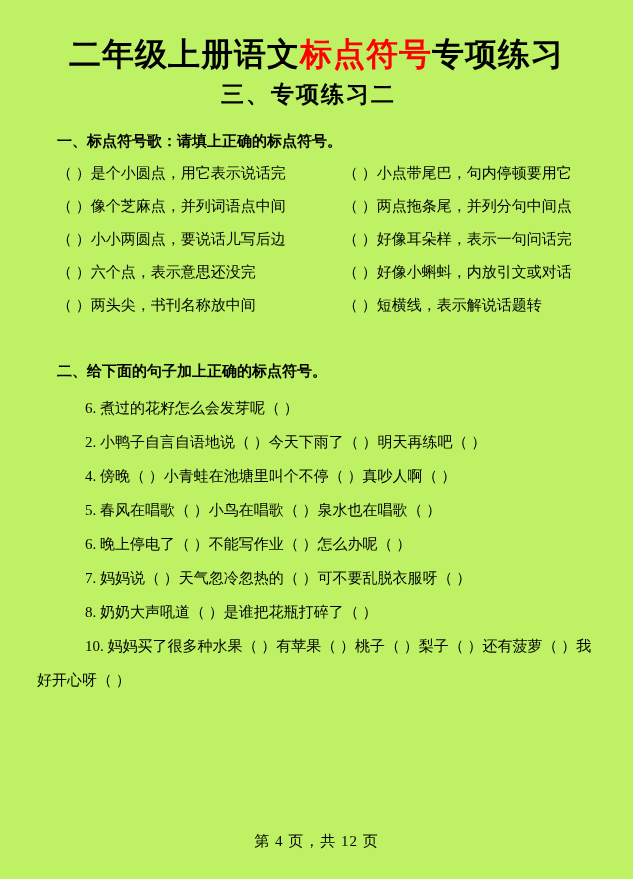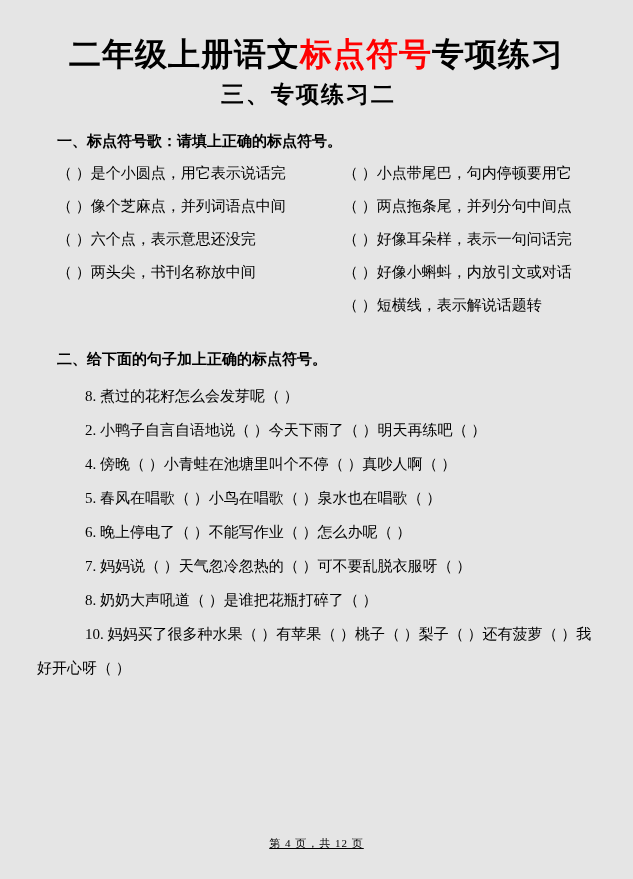--- a/index.html
+++ b/index.html
@@ -5,21 +5,21 @@
   html, body { margin: 0; padding: 0; }
   body {
     background: #ffffff;
     font-family: "Liberation Serif", "DejaVu Serif", serif;
     color: #000000;
   }
   .doc {
     position: relative;
     width: 633px;
     height: 879px;
-    background: #e5e5e5;
+    background: #bef264;
     overflow: hidden;
     box-sizing: border-box;
   }
   .title {
     margin: 0;
     padding-top: 34px;
     text-align: center;
     font-family: "Liberation Sans", "DejaVu Sans", sans-serif;
     font-weight: 900;
     font-size: 32px;
@@ -52,72 +52,72 @@
   }
   .song .col-left  { width: 286px; }
   .song .col-right { flex: 1; }
   .song li {
     height: 33px;
     display: flex;
     align-items: center;
     font-size: 15px;
     white-space: nowrap;
   }
-  .sec-heading.sec2 { margin-top: 28px; }
+  .sec-heading.sec2 { margin-top: 40px; }
   .sentences {
     margin: 10px 38px 0 37px;
     font-size: 15px;
   }
   .sentences p {
     margin: 0;
     line-height: 34px;
     text-indent: 48px;
   }
   .footer {
     position: absolute;
     left: 0;
     right: 0;
     bottom: 28px;
     text-align: center;
-    font-size: 11px;
+    font-size: 15px;
     letter-spacing: 1px;
-    text-decoration: underline;
   }
 </style>
 </head>
 <body>
 
 <div class="doc">
 
   <h1 class="title"><span>二年级上册语文</span><span class="hl">标点符号</span><span>专项练习</span></h1>
 
   <h2 class="subtitle">三、专项练习二</h2>
 
   <div class="sec-heading">一、标点符号歌：请填上正确的标点符号。</div>
 
   <div class="song">
     <ul class="col-left">
       <li>（ ）是个小圆点，用它表示说话完</li>
       <li>（ ）像个芝麻点，并列词语点中间</li>
+      <li>（ ）小小两圆点，要说话儿写后边</li>
       <li>（ ）六个点，表示意思还没完</li>
       <li>（ ）两头尖，书刊名称放中间</li>
     </ul>
     <ul class="col-right">
       <li>（ ）小点带尾巴，句内停顿要用它</li>
       <li>（ ）两点拖条尾，并列分句中间点</li>
       <li>（ ）好像耳朵样，表示一句问话完</li>
       <li>（ ）好像小蝌蚪，内放引文或对话</li>
       <li>（ ）短横线，表示解说话题转</li>
     </ul>
   </div>
 
   <div class="sec-heading sec2">二、给下面的句子加上正确的标点符号。</div>
 
   <div class="sentences">
-    <p>8. 煮过的花籽怎么会发芽呢（ ）</p>
+    <p>6. 煮过的花籽怎么会发芽呢（ ）</p>
     <p>2. 小鸭子自言自语地说（ ）今天下雨了（ ）明天再练吧（ ）</p>
     <p>4. 傍晚（ ）小青蛙在池塘里叫个不停（ ）真吵人啊（ ）</p>
     <p>5. 春风在唱歌（ ）小鸟在唱歌（ ）泉水也在唱歌（ ）</p>
     <p>6. 晚上停电了（ ）不能写作业（ ）怎么办呢（ ）</p>
     <p>7. 妈妈说（ ）天气忽冷忽热的（ ）可不要乱脱衣服呀（ ）</p>
     <p>8. 奶奶大声吼道（ ）是谁把花瓶打碎了（ ）</p>
     <p>10. 妈妈买了很多种水果（ ）有苹果（ ）桃子（ ）梨子（ ）还有菠萝（ ）我好开心呀（ ）</p>
   </div>
 
   <div class="footer">第 4 页，共 12 页</div>

